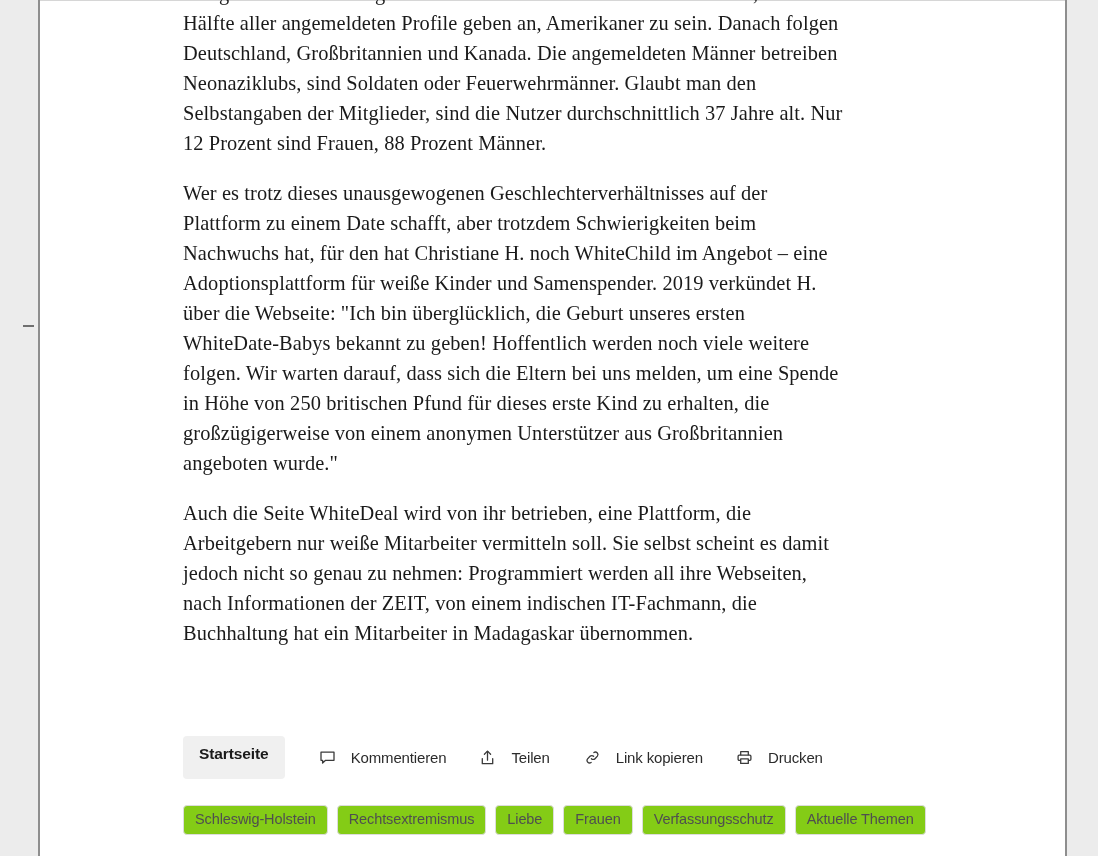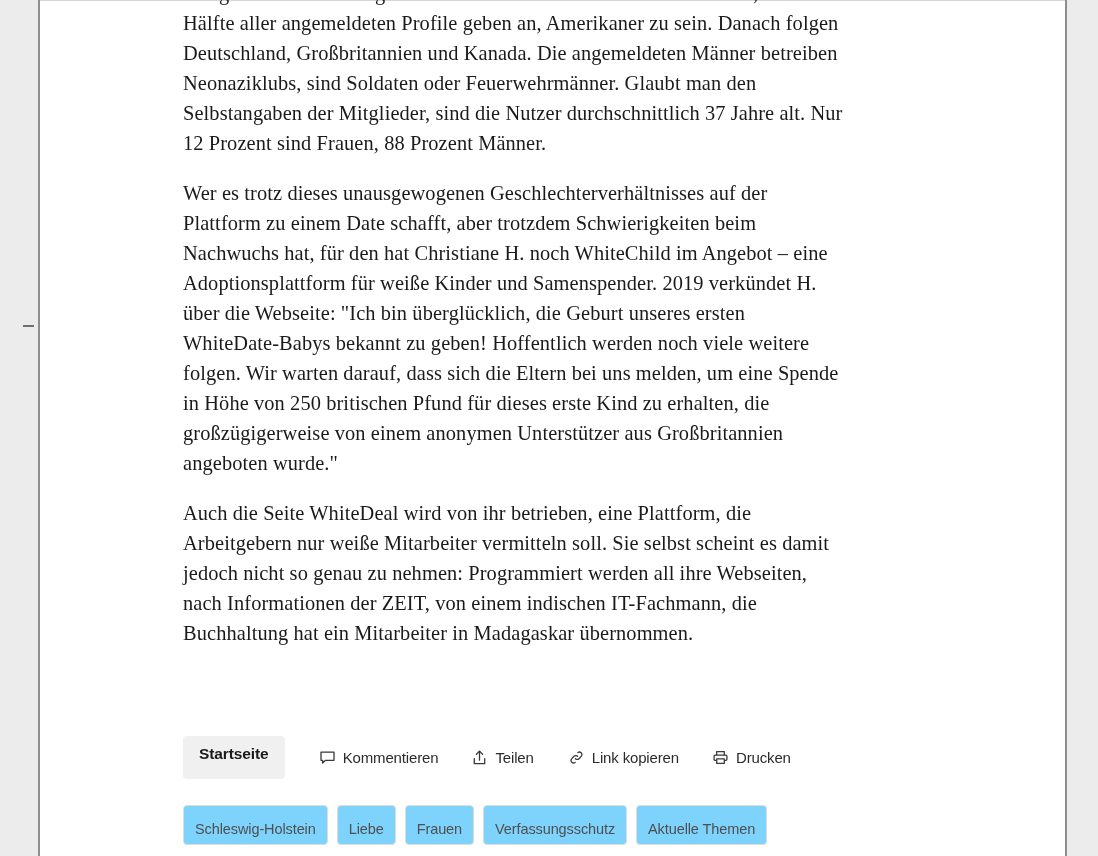--- a/index.html
+++ b/index.html
@@ -106,21 +106,21 @@
     border: none;
     border-radius: 4px;
     padding: 10px 16px 17px 16px;
     line-height: 1;
     cursor: pointer;
     letter-spacing: -0.1px;
   }
   .action-item {
     display: flex;
     align-items: center;
-    gap: 7px;
+    gap: 15px;
     font-family: "Liberation Sans", sans-serif;
     font-size: 15px;
     color: #2b2b2b;
     cursor: pointer;
     letter-spacing: -0.15px;
     white-space: nowrap;
   }
   .action-item .icon {
     display: inline-flex;
     align-items: center;
@@ -138,24 +138,24 @@
     top: 805px;
     width: 790px;
     display: flex;
     flex-wrap: wrap;
     gap: 9px;
   }
   .tag {
     font-family: "Liberation Sans", sans-serif;
     font-size: 14.5px;
     color: #4f4f4f;
-    background: #7dd3fc;
+    background: #84cc16;
     border: 1px solid #dcdcdc;
     border-radius: 4px;
-    padding: 15px 11px 6px 11px;
+    padding: 5px 11px 6px 11px;
     line-height: 1.15;
     cursor: pointer;
     white-space: nowrap;
     letter-spacing: -0.1px;
   }
 </style>
 </head>
 <body>
 
 <div id="page-frame">
@@ -219,19 +219,20 @@
           <path d="M4.7 9.9h7.6v4.5H4.7z" fill="#ffffff" stroke-linejoin="round"></path>
         </svg>
       </span>
       <span>Drucken</span>
     </div>
 
   </div>
 
   <div id="tag-list">
     <span class="tag">Schleswig-Holstein</span>
+    <span class="tag">Rechtsextremismus</span>
     <span class="tag">Liebe</span>
     <span class="tag">Frauen</span>
     <span class="tag">Verfassungsschutz</span>
     <span class="tag">Aktuelle Themen</span>
   </div>
 
 </div>
 
 </body></html>

